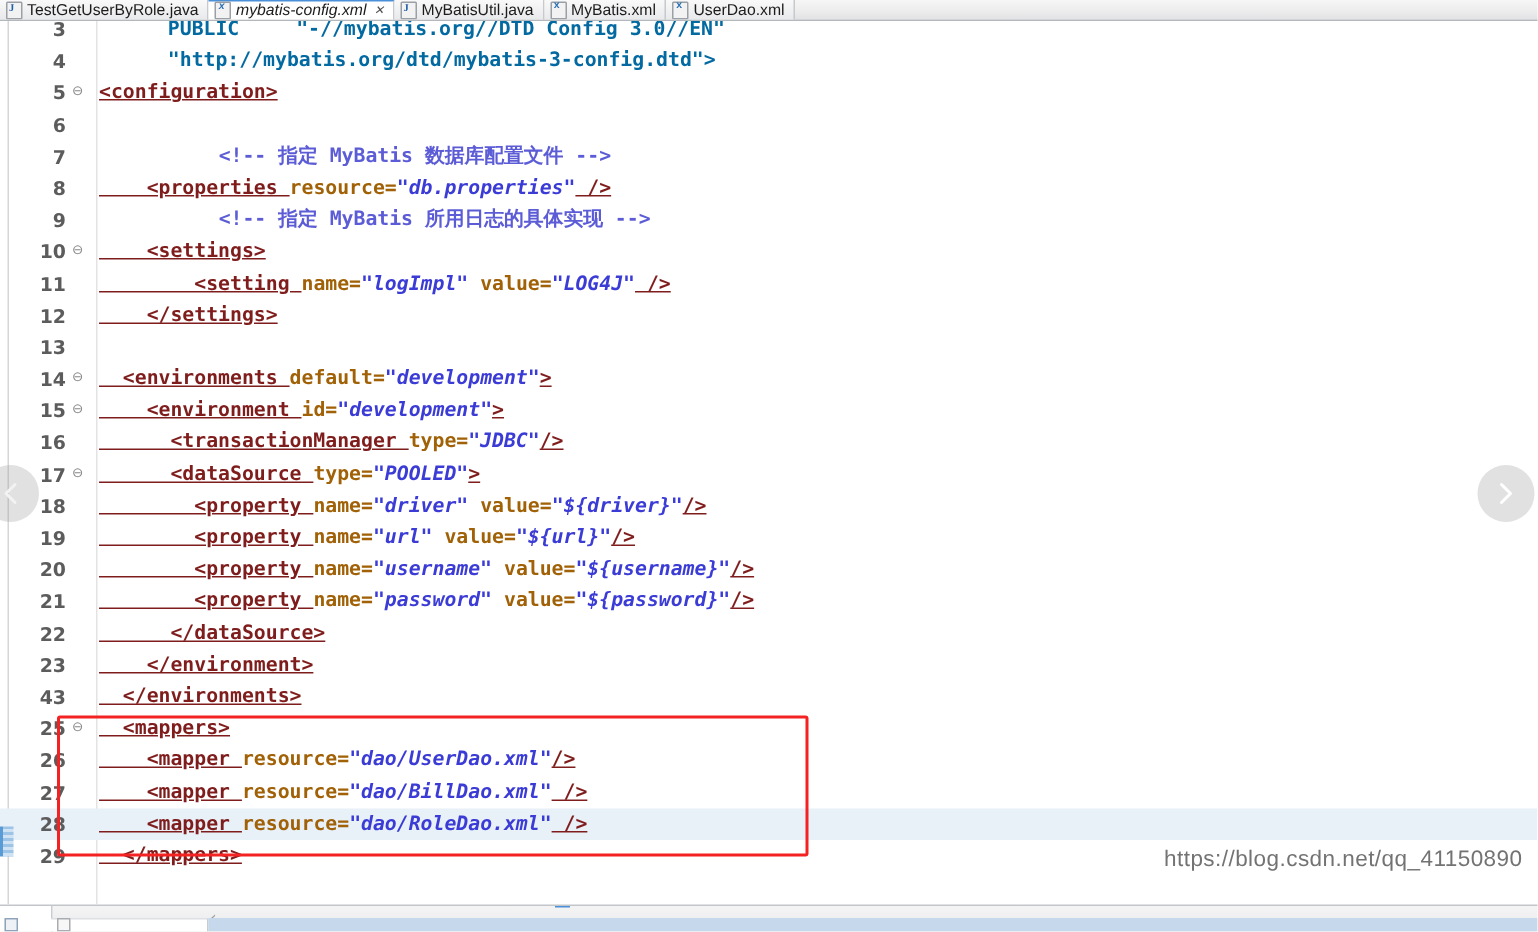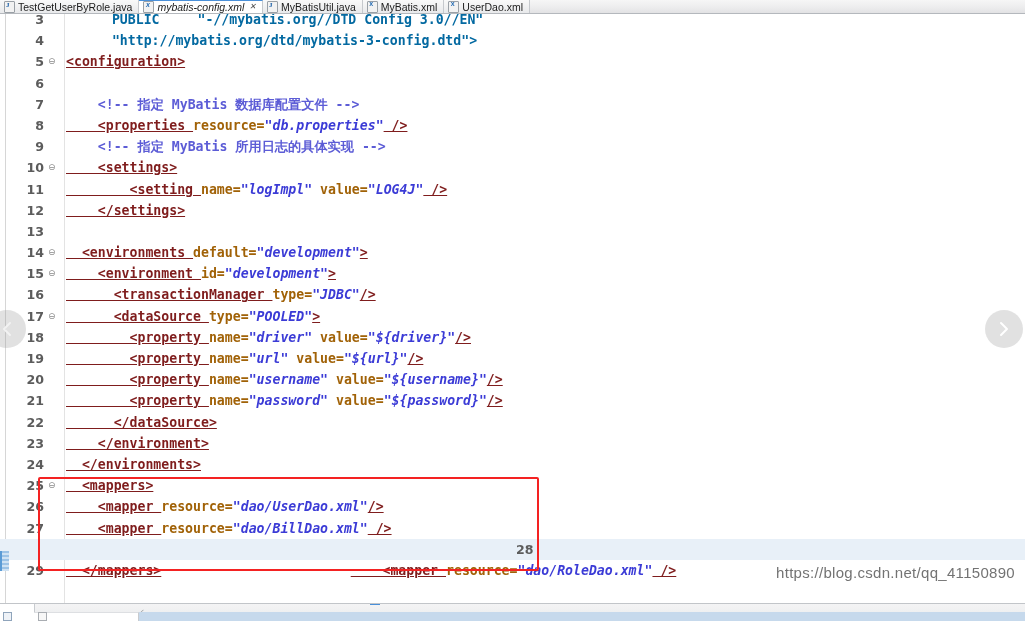--- a/index.html
+++ b/index.html
@@ -128,21 +128,21 @@
     font-weight: bold;
   }
   .ln {
     height: 21.2px;
     line-height: 21.2px;
     display: flex;
     align-items: center;
     white-space: pre;
     position: relative;
   }
-  .ln.hl { background: #e8f0f8; flex-direction: column; }
+  .ln.hl { background: #e8f0f8; }
   .lnum {
     width: 46px;
     min-width: 46px;
     text-align: right;
     color: #5c5c5c;
     font-size: 12.6px;
     font-family: "DejaVu Sans", sans-serif;
     font-weight: bold;
     padding-right: 2px;
     box-sizing: border-box;
@@ -162,21 +162,21 @@
   }
   .src {
     padding-left: 2px;
     white-space: pre;
   }
 
   
   .tg   { color: #7f1d1d; text-decoration: underline; }          
   .at   { color: #a16207; }          
   .val  { color: #3b3bd6; font-style: italic; }   
-  .cm   { color: #5c5cd6; }          
+  .cm   { color: #5c5cd6; padding-left: 48px; }          
   .doct { color: #0369a1; padding-left: 30px; }          
   .plain{ color: #333333; }
 
   
   .caret-mark {
     position: absolute;
     left: 0px;
     width: 7px;
     height: 20px;
     background: repeating-linear-gradient(
@@ -337,21 +337,21 @@
         <div class="ln"><span class="lnum">14</span><span class="fold">⊖</span><span class="src"><span class="tg">  &lt;environments </span><span class="at">default=</span><span class="val">"development"</span><span class="tg">&gt;</span></span></div>
         <div class="ln"><span class="lnum">15</span><span class="fold">⊖</span><span class="src"><span class="tg">    &lt;environment </span><span class="at">id=</span><span class="val">"development"</span><span class="tg">&gt;</span></span></div>
         <div class="ln"><span class="lnum">16</span><span class="fold"></span><span class="src"><span class="tg">      &lt;transactionManager </span><span class="at">type=</span><span class="val">"JDBC"</span><span class="tg">/&gt;</span></span></div>
         <div class="ln"><span class="lnum">17</span><span class="fold">⊖</span><span class="src"><span class="tg">      &lt;dataSource </span><span class="at">type=</span><span class="val">"POOLED"</span><span class="tg">&gt;</span></span></div>
         <div class="ln"><span class="lnum">18</span><span class="fold"></span><span class="src"><span class="tg">        &lt;property </span><span class="at">name=</span><span class="val">"driver"</span><span class="plain"> </span><span class="at">value=</span><span class="val">"${driver}"</span><span class="tg">/&gt;</span></span></div>
         <div class="ln"><span class="lnum">19</span><span class="fold"></span><span class="src"><span class="tg">        &lt;property </span><span class="at">name=</span><span class="val">"url"</span><span class="plain"> </span><span class="at">value=</span><span class="val">"${url}"</span><span class="tg">/&gt;</span></span></div>
         <div class="ln"><span class="lnum">20</span><span class="fold"></span><span class="src"><span class="tg">        &lt;property </span><span class="at">name=</span><span class="val">"username"</span><span class="plain"> </span><span class="at">value=</span><span class="val">"${username}"</span><span class="tg">/&gt;</span></span></div>
         <div class="ln"><span class="lnum">21</span><span class="fold"></span><span class="src"><span class="tg">        &lt;property </span><span class="at">name=</span><span class="val">"password"</span><span class="plain"> </span><span class="at">value=</span><span class="val">"${password}"</span><span class="tg">/&gt;</span></span></div>
         <div class="ln"><span class="lnum">22</span><span class="fold"></span><span class="src"><span class="tg">      &lt;/dataSource&gt;</span></span></div>
         <div class="ln"><span class="lnum">23</span><span class="fold"></span><span class="src"><span class="tg">    &lt;/environment&gt;</span></span></div>
-        <div class="ln"><span class="lnum">24</span><span class="fold"></span><span class="src"><span class="tg">  &lt;/environments&gt;</span></span></div>
+        <div class="ln"><span class="lnum">43</span><span class="fold"></span><span class="src"><span class="tg">  &lt;/environments&gt;</span></span></div>
         <div class="ln"><span class="lnum">25</span><span class="fold">⊖</span><span class="src"><span class="tg">  &lt;mappers&gt;</span></span></div>
         <div class="ln"><span class="lnum">26</span><span class="fold"></span><span class="src"><span class="tg">    &lt;mapper </span><span class="at">resource=</span><span class="val">"dao/UserDao.xml"</span><span class="tg">/&gt;</span></span></div>
         <div class="ln"><span class="lnum">27</span><span class="fold"></span><span class="src"><span class="tg">    &lt;mapper </span><span class="at">resource=</span><span class="val">"dao/BillDao.xml"</span><span class="tg"> /&gt;</span></span></div>
         <div class="ln hl"><span class="lnum">28</span><span class="fold"></span><span class="src"><span class="tg">    &lt;mapper </span><span class="at">resource=</span><span class="val">"dao/RoleDao.xml"</span><span class="tg"> /&gt;</span></span></div>
         <div class="ln"><span class="lnum">29</span><span class="fold"></span><span class="src"><span class="tg">  &lt;/mappers&gt;</span></span></div>
       </div>
 
     <div class="caret-mark" style="top:537px;"></div>
 
     <div class="redbox" style="left:38px; top:463px; width:497px; height:90px;"></div>

